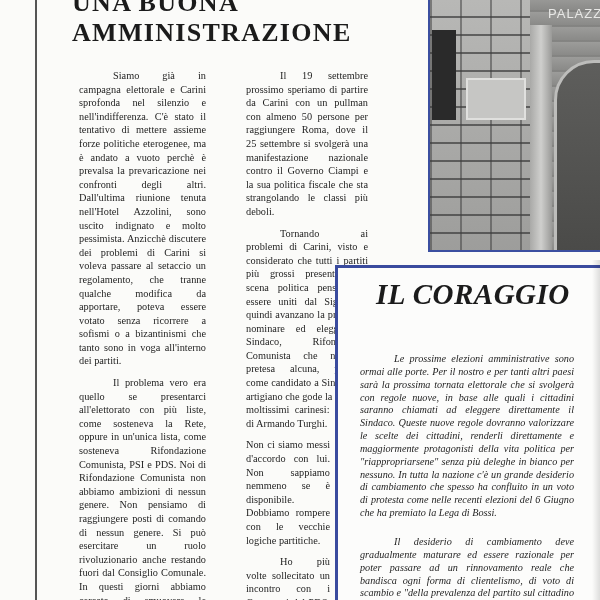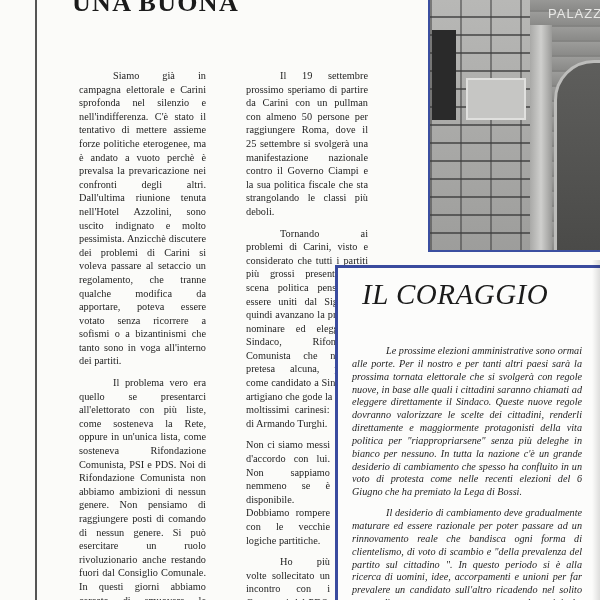--- a/index.html
+++ b/index.html
@@ -22,34 +22,35 @@
         repeating-linear-gradient(0deg, rgba(60,60,60,.7) 0 2px, transparent 2px 18px),
         repeating-linear-gradient(90deg, rgba(60,60,60,.5) 0 2px, transparent 2px 30px),
         linear-gradient(#b8b8b6,#9d9d9b); }
   .photo .window { position:absolute; left:2px; top:30px; width:24px; height:90px; background:#2a2a2a; }
   .photo .plaque { position:absolute; left:36px; top:78px; width:56px; height:38px; background:#c6c6c4; border:2px solid #e0e0de; }
   .photo .pilaster { position:absolute; left:100px; top:25px; width:22px; height:227px; background:linear-gradient(90deg,#a9a9a7,#cfcfcd,#9a9a98); }
   .photo .door { position:absolute; left:124px; top:60px; width:48px; height:192px; background:linear-gradient(#5e5e5c,#4a4a48); border-top-left-radius:40px; border:3px solid #bdbdbb; }
   .photo .sign { position:absolute; left:118px; top:6px; font-size:13px; color:#e8e8e6; letter-spacing:1px; font-family:"Liberation Sans", sans-serif; }
   .box { position:absolute; left:335px; top:265px; width:280px; height:360px;
          border:3px solid #3a4b9e; box-sizing:border-box; background:#fcfcfb; }
-  .box-title { position:absolute; left:362px; top:278px; font-size:29px; font-style:italic; font-weight:normal;
+  .box-title { position:absolute; left:376px; top:278px; font-size:29px; font-style:italic; font-weight:bold;
                letter-spacing:0.5px; color:#1b1b1b; white-space:nowrap; }
   #box-text { position:absolute; left:344px; top:337px; width:246px; font-size:10.2px; line-height:12.85px;
               font-style:italic; text-align:justify; }
-  #box-text p { margin:8px; text-indent:34px; }
+  #box-text p { margin:16px; text-indent:34px; }
   .edge-shade { position:absolute; right:0; top:260px; width:8px; height:340px; background:linear-gradient(90deg,rgba(0,0,0,0),rgba(0,0,0,0.12)); }
 </style>
 </head>
 <body>
 
 <div class="vrule"></div>
 
 <div class="headline">
   <div>UNA BUONA</div>
+  <div>AMMINISTRAZIONE</div>
 </div>
 
 <div class="col" id="col-left">
   <p>Siamo già in campagna elettorale e Carini sprofonda nel silenzio e nell'indifferenza. C'è stato il tentativo di mettere assieme forze politiche eterogenee, ma è andato a vuoto perchè è prevalsa la prevaricazione nei confronti degli altri. Dall'ultima riunione tenuta nell'Hotel Azzolini, sono uscito indignato e molto pessimista. Anzicchè discutere dei problemi di Carini si voleva passare al setaccio un regolamento, che tranne qualche modifica da apportare, poteva essere votato senza ricorrere a sofismi o a bizantinismi che tanto sono in voga all'interno dei partiti.</p>
   <p>Il problema vero era quello se presentarci all'elettorato con più liste, come sosteneva la Rete, oppure in un'unica lista, come sosteneva Rifondazione Comunista, PSI e PDS. Noi di Rifondazione Comunista non abbiamo ambizioni di nessun genere. Non pensiamo di raggiungere posti di comando di nessun genere. Si può esercitare un ruolo rivoluzionario anche restando fuori dal Consiglio Comunale. In questi giorni abbiamo cercato di smuovere le montagne, abbiamo chesto solidarietà alle altre forze politiche, nessuno ci ha sentiti.</p>
   <p>Tutti, dico tutti, sono impegnati su altri fronti. Perchè non ci avete dato una mano sul problema dell'acqua, ancora una volta da noi sollevato? Perchè nessuno vuole mettere le mani sul comportamento della Sori? Ruffino è andato in ferie, ha chiuso tutto, mentre la gente disperata cercava l'acqua per lavarsi? Dove sono stati in questi mesi i politici che pretendono di candidarsi alla carica di Sindaco?</p>
 
 </div>
 
 <div class="col" id="col-mid">

